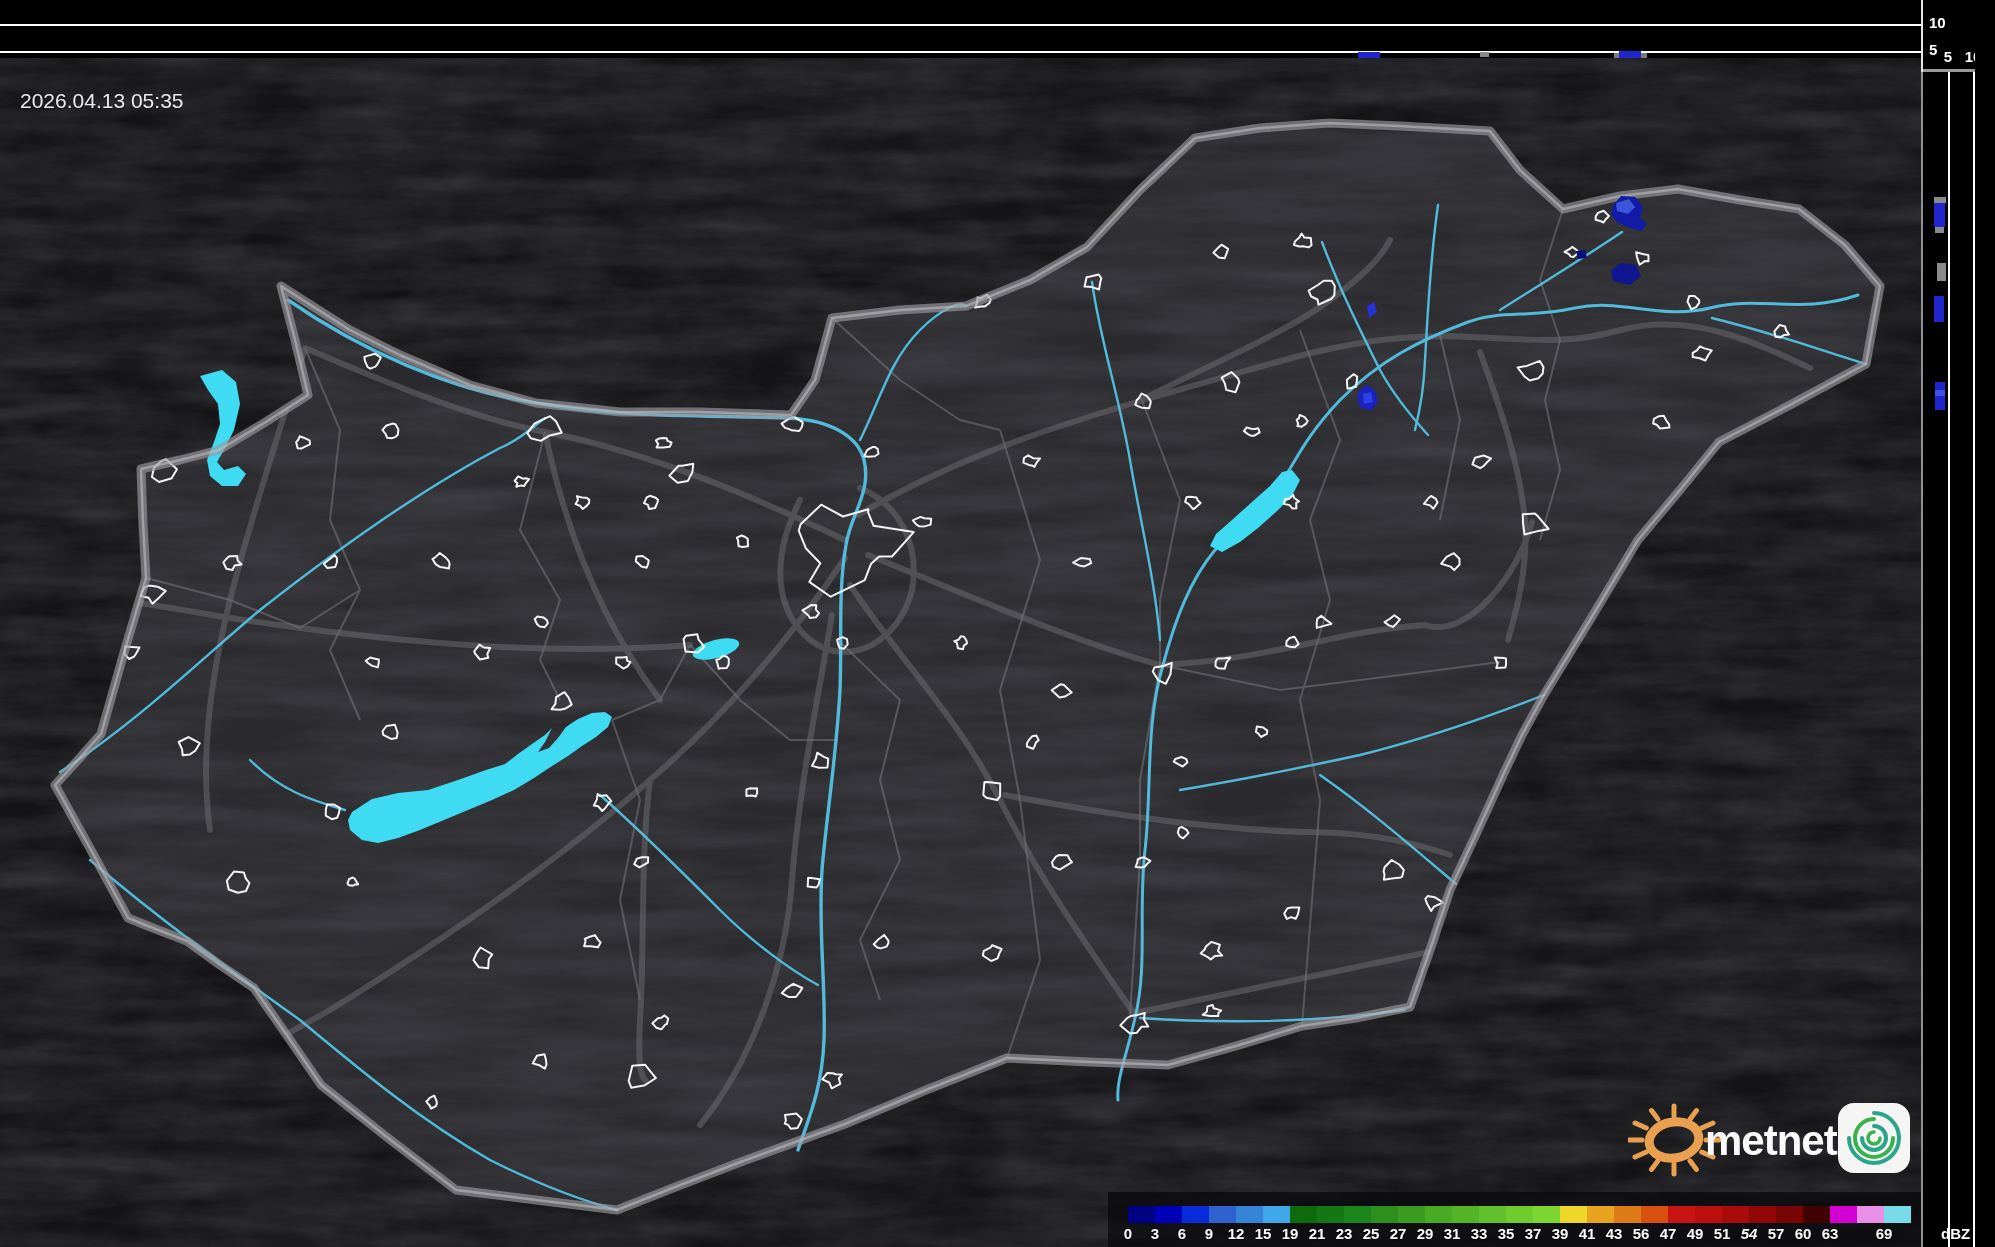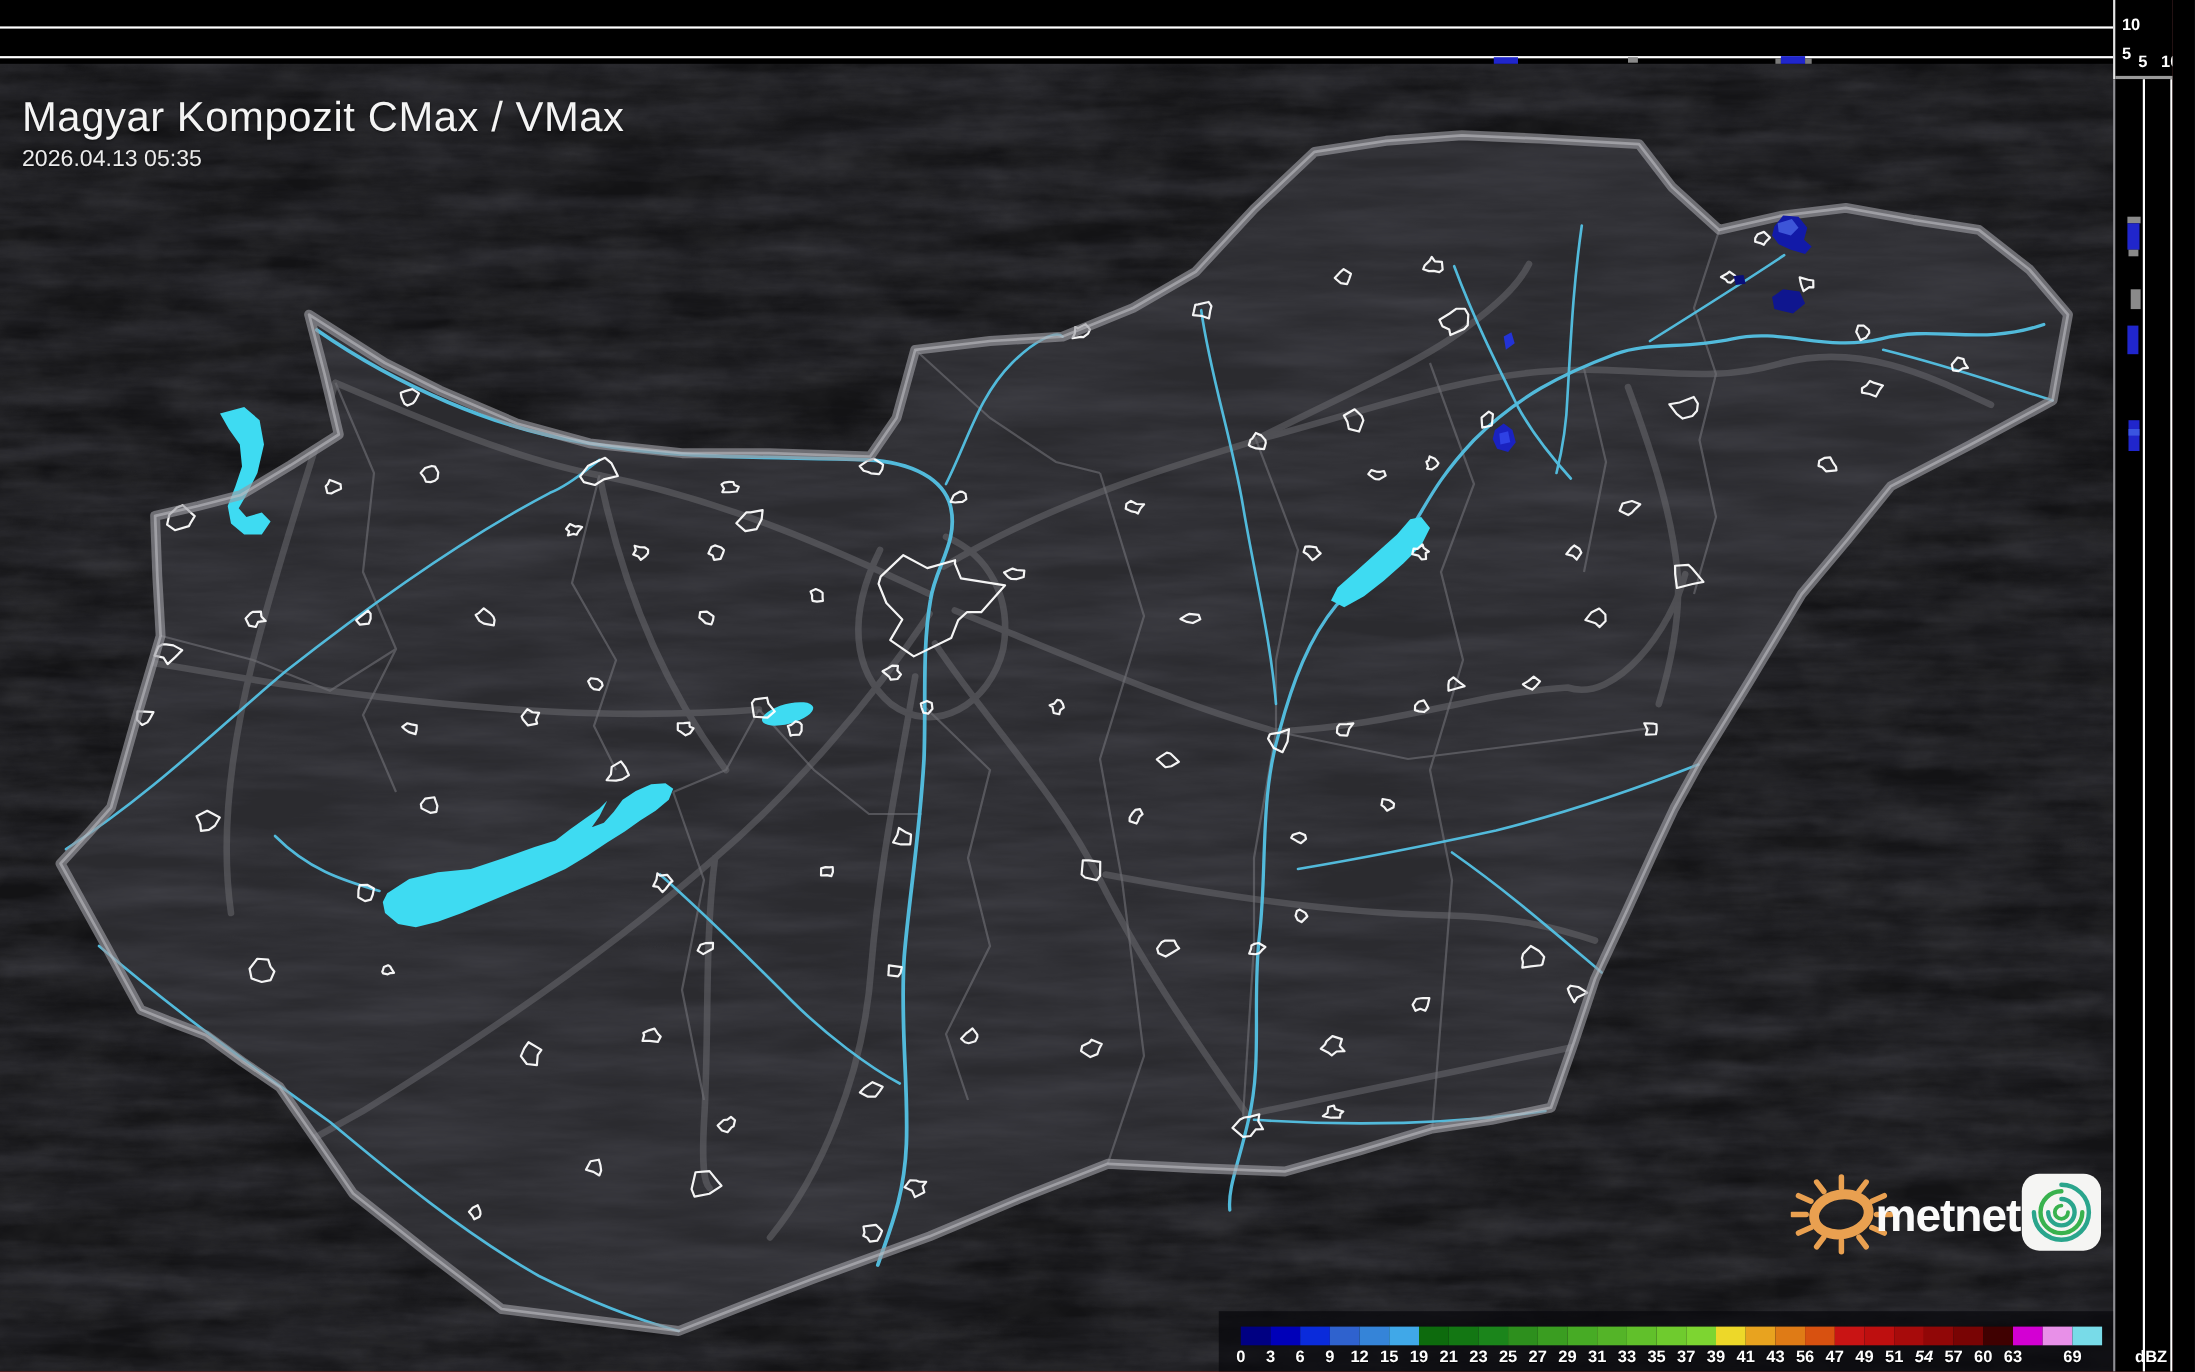--- a/index.html
+++ b/index.html
@@ -30,21 +30,21 @@
 
   
   #legend{position:absolute;left:1108px;top:1192px;width:813px;height:55px;
           background:rgba(8,8,12,.72);z-index:6;}
   .legend-seg{position:absolute;top:14px;height:17px;width:27px;}
   .legend-tick{position:absolute;top:34px;transform:translateX(-50%);color:#fff;
           font-size:15px;font-weight:700;line-height:1;text-shadow:0 1px 1px #000;}
   #legend-unit{position:absolute;top:34px;color:#fff;font-size:15px;font-weight:700;line-height:1;}
 
   
-  #logo{position:absolute;left:1628px;top:1060px;z-index:4;text-decoration:underline;}
+  #logo{position:absolute;left:1628px;top:1096px;z-index:4;text-decoration:underline;}
 </style>
 </head>
 <body>
 
 <div class="stage">
 
   <svg id="map-svg" width="1995" height="1247" viewBox="0 0 1995 1247">
     <defs>
       <clipPath id="hu-clip">
           <path d="M281,286 L350,330 L400,355 L470,385 L536,403 L620,412 L700,412 L791,415 L815,380 L832,318 L900,310 L966,306 L1030,280 L1087,247 L1140,190 L1195,138 L1260,128 L1329,123 L1400,126 L1490,131 L1520,170 L1563,209 L1620,196 L1678,189 L1740,200 L1799,209 L1845,245 L1880,286 L1872,330 L1866,364 L1790,405 L1719,442 L1680,490 L1638,540 L1590,620 L1544,695 L1522,735 L1504,773 L1478,830 L1450,890 L1430,950 L1410,1007 L1356,1018 L1302,1026 L1236,1046 L1168,1065 L1090,1062 L1007,1058 L926,1090 L845,1124 L790,1144 L738,1163 L678,1186 L617,1210 L536,1200 L456,1190 L388,1138 L321,1085 L288,1037 L254,988 L220,965 L187,941 L158,930 L128,918 L92,852 L55,785 L78,760 L101,734 L123,656 L146,578 L143,524 L141,469 L180,460 L219,450 L264,423 L308,395 L295,340 Z"></path>
@@ -269,21 +269,20 @@
       <div class="echo-mark" style="left: 11px; top: 125px; width: 12px; height: 6px; background: rgb(138, 138, 138);"></div>
       <div class="echo-mark" style="left: 11px; top: 131px; width: 11px; height: 24px; background: rgb(32, 38, 204);"></div>
       <div class="echo-mark" style="left: 12px; top: 155px; width: 9px; height: 6px; background: rgb(138, 138, 138);"></div>
       <div class="echo-mark" style="left: 14px; top: 191px; width: 9px; height: 18px; background: rgb(138, 138, 138);"></div>
       <div class="echo-mark" style="left: 11px; top: 224px; width: 10px; height: 26px; background: rgb(32, 38, 204);"></div>
       <div class="echo-mark" style="left: 12px; top: 310px; width: 10px; height: 28px; background: rgb(32, 38, 204);"></div>
       <div class="echo-mark" style="left: 12px; top: 318px; width: 10px; height: 6px; background: rgb(58, 85, 224);"></div>
     </div>
 
   <div id="header">
-    <h1 id="title">Magyar Kompozit CMax / VMax</h1>
     <div id="timestamp">2026.04.13 05:35</div>
   </div>
 
   <div id="legend">
     <span id="legend-unit" style="left: 801px; margin-left: 32px;">dBZ</span>
   <div class="legend-seg" style="left: 20px; background: rgb(0, 0, 130);"></div>
       <div class="legend-seg" style="left: 47px; background: rgb(0, 0, 185);"></div>
       <div class="legend-seg" style="left: 74px; background: rgb(10, 43, 219);"></div>
       <div class="legend-seg" style="left: 101px; background: rgb(47, 98, 206);"></div>
       <div class="legend-seg" style="left: 128px; background: rgb(53, 132, 216);"></div>

